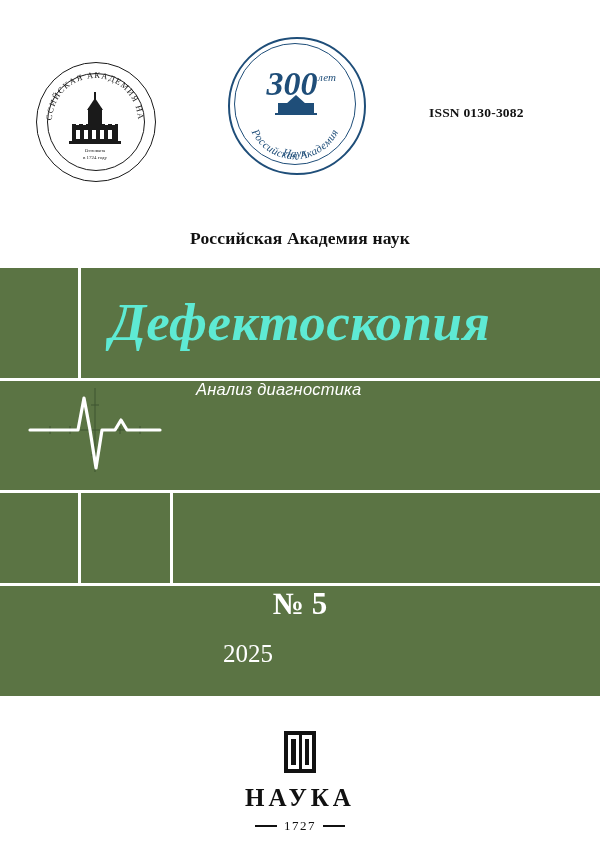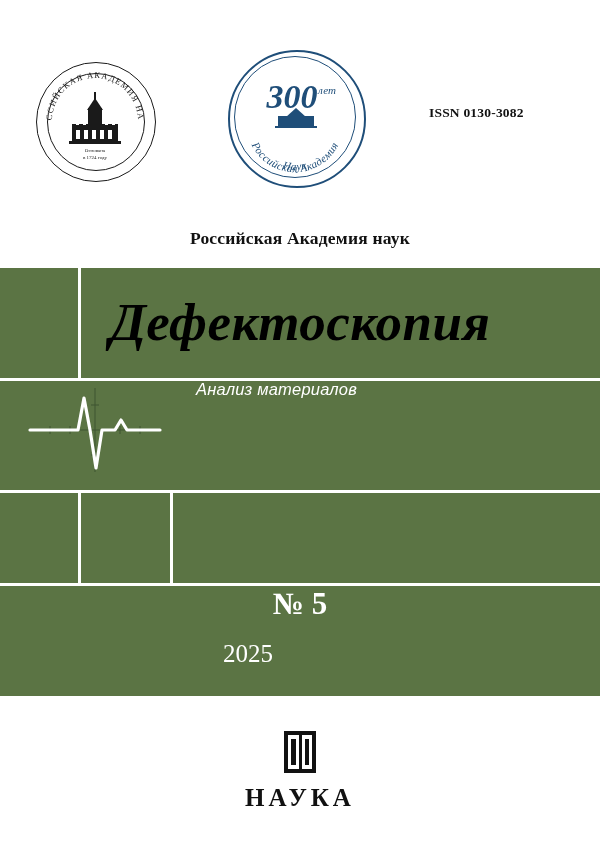--- a/index.html
+++ b/index.html
@@ -55,21 +55,21 @@
   }
   .ras-seal svg {
     position: absolute;
     left: 0; top: 0;
   }
 
   
   .anniv-seal {
     position: absolute;
     left: 228px;
-    top: 50px;
+    top: 37px;
     width: 138px;
     height: 138px;
   }
   .anniv-seal .ring-outer {
     position: absolute;
     left: 0; top: 0;
     width: 134px; height: 134px;
     border: 2px solid #1f4e79;
     border-radius: 50%;
   }
@@ -135,21 +135,21 @@
   .journal-title {
     position: absolute;
     left: 0;
     top: 24px;
     width: 600px;
     text-align: center;
     font-family: "Liberation Serif", serif;
     font-style: italic;
     font-weight: bold;
     font-size: 53px;
-    color: #000000;
+    color: #5eead4;
     letter-spacing: 0.5px;
   }
 
   .subjects {
     position: absolute;
     left: 196px;
     top: 112px;
     width: 340px;
   }
   .subjects div {
@@ -325,31 +325,36 @@
         <line x1="100" y1="46" x2="100" y2="54"></line>
         <line x1="120" y1="46" x2="120" y2="54"></line>
         <line x1="71" y1="25" x2="79" y2="25"></line>
         <line x1="71" y1="75" x2="79" y2="75"></line>
       </g>
 
       <polyline points="10,50 58,50 64,18 70,50 76,88 82,50 95,50 101,40 107,50 140,50" fill="none" stroke="#ffffff" stroke-width="3.2" stroke-linejoin="round" stroke-linecap="round"></polyline>
     </svg>
 
     <div class="subjects">
-      <div>Анализ материалов</div>
+      <div>Анализ диагностика</div>
     </div>
 
     <div class="issue-number">№ 5</div>
     <div class="issue-year">2025</div>
   </div>
 
   <div class="publisher">
     <svg class="publisher-mark" viewBox="0 0 34 44">
       <rect x="1" y="1" width="32" height="42" fill="#111111"></rect>
       <rect x="5" y="5" width="11" height="34" fill="#ffffff"></rect>
       <rect x="19" y="5" width="10" height="34" fill="#ffffff"></rect>
       <rect x="8" y="9" width="5" height="26" fill="#111111"></rect>
       <rect x="22" y="9" width="4" height="26" fill="#111111"></rect>
     </svg>
     <div class="publisher-name">НАУКА</div>
+    <div class="publisher-year-wrap">
+      <span class="publisher-rule"></span>
+      <span class="publisher-year">1727</span>
+      <span class="publisher-rule"></span>
+    </div>
   </div>
 
 </div>
 
 </body></html>

